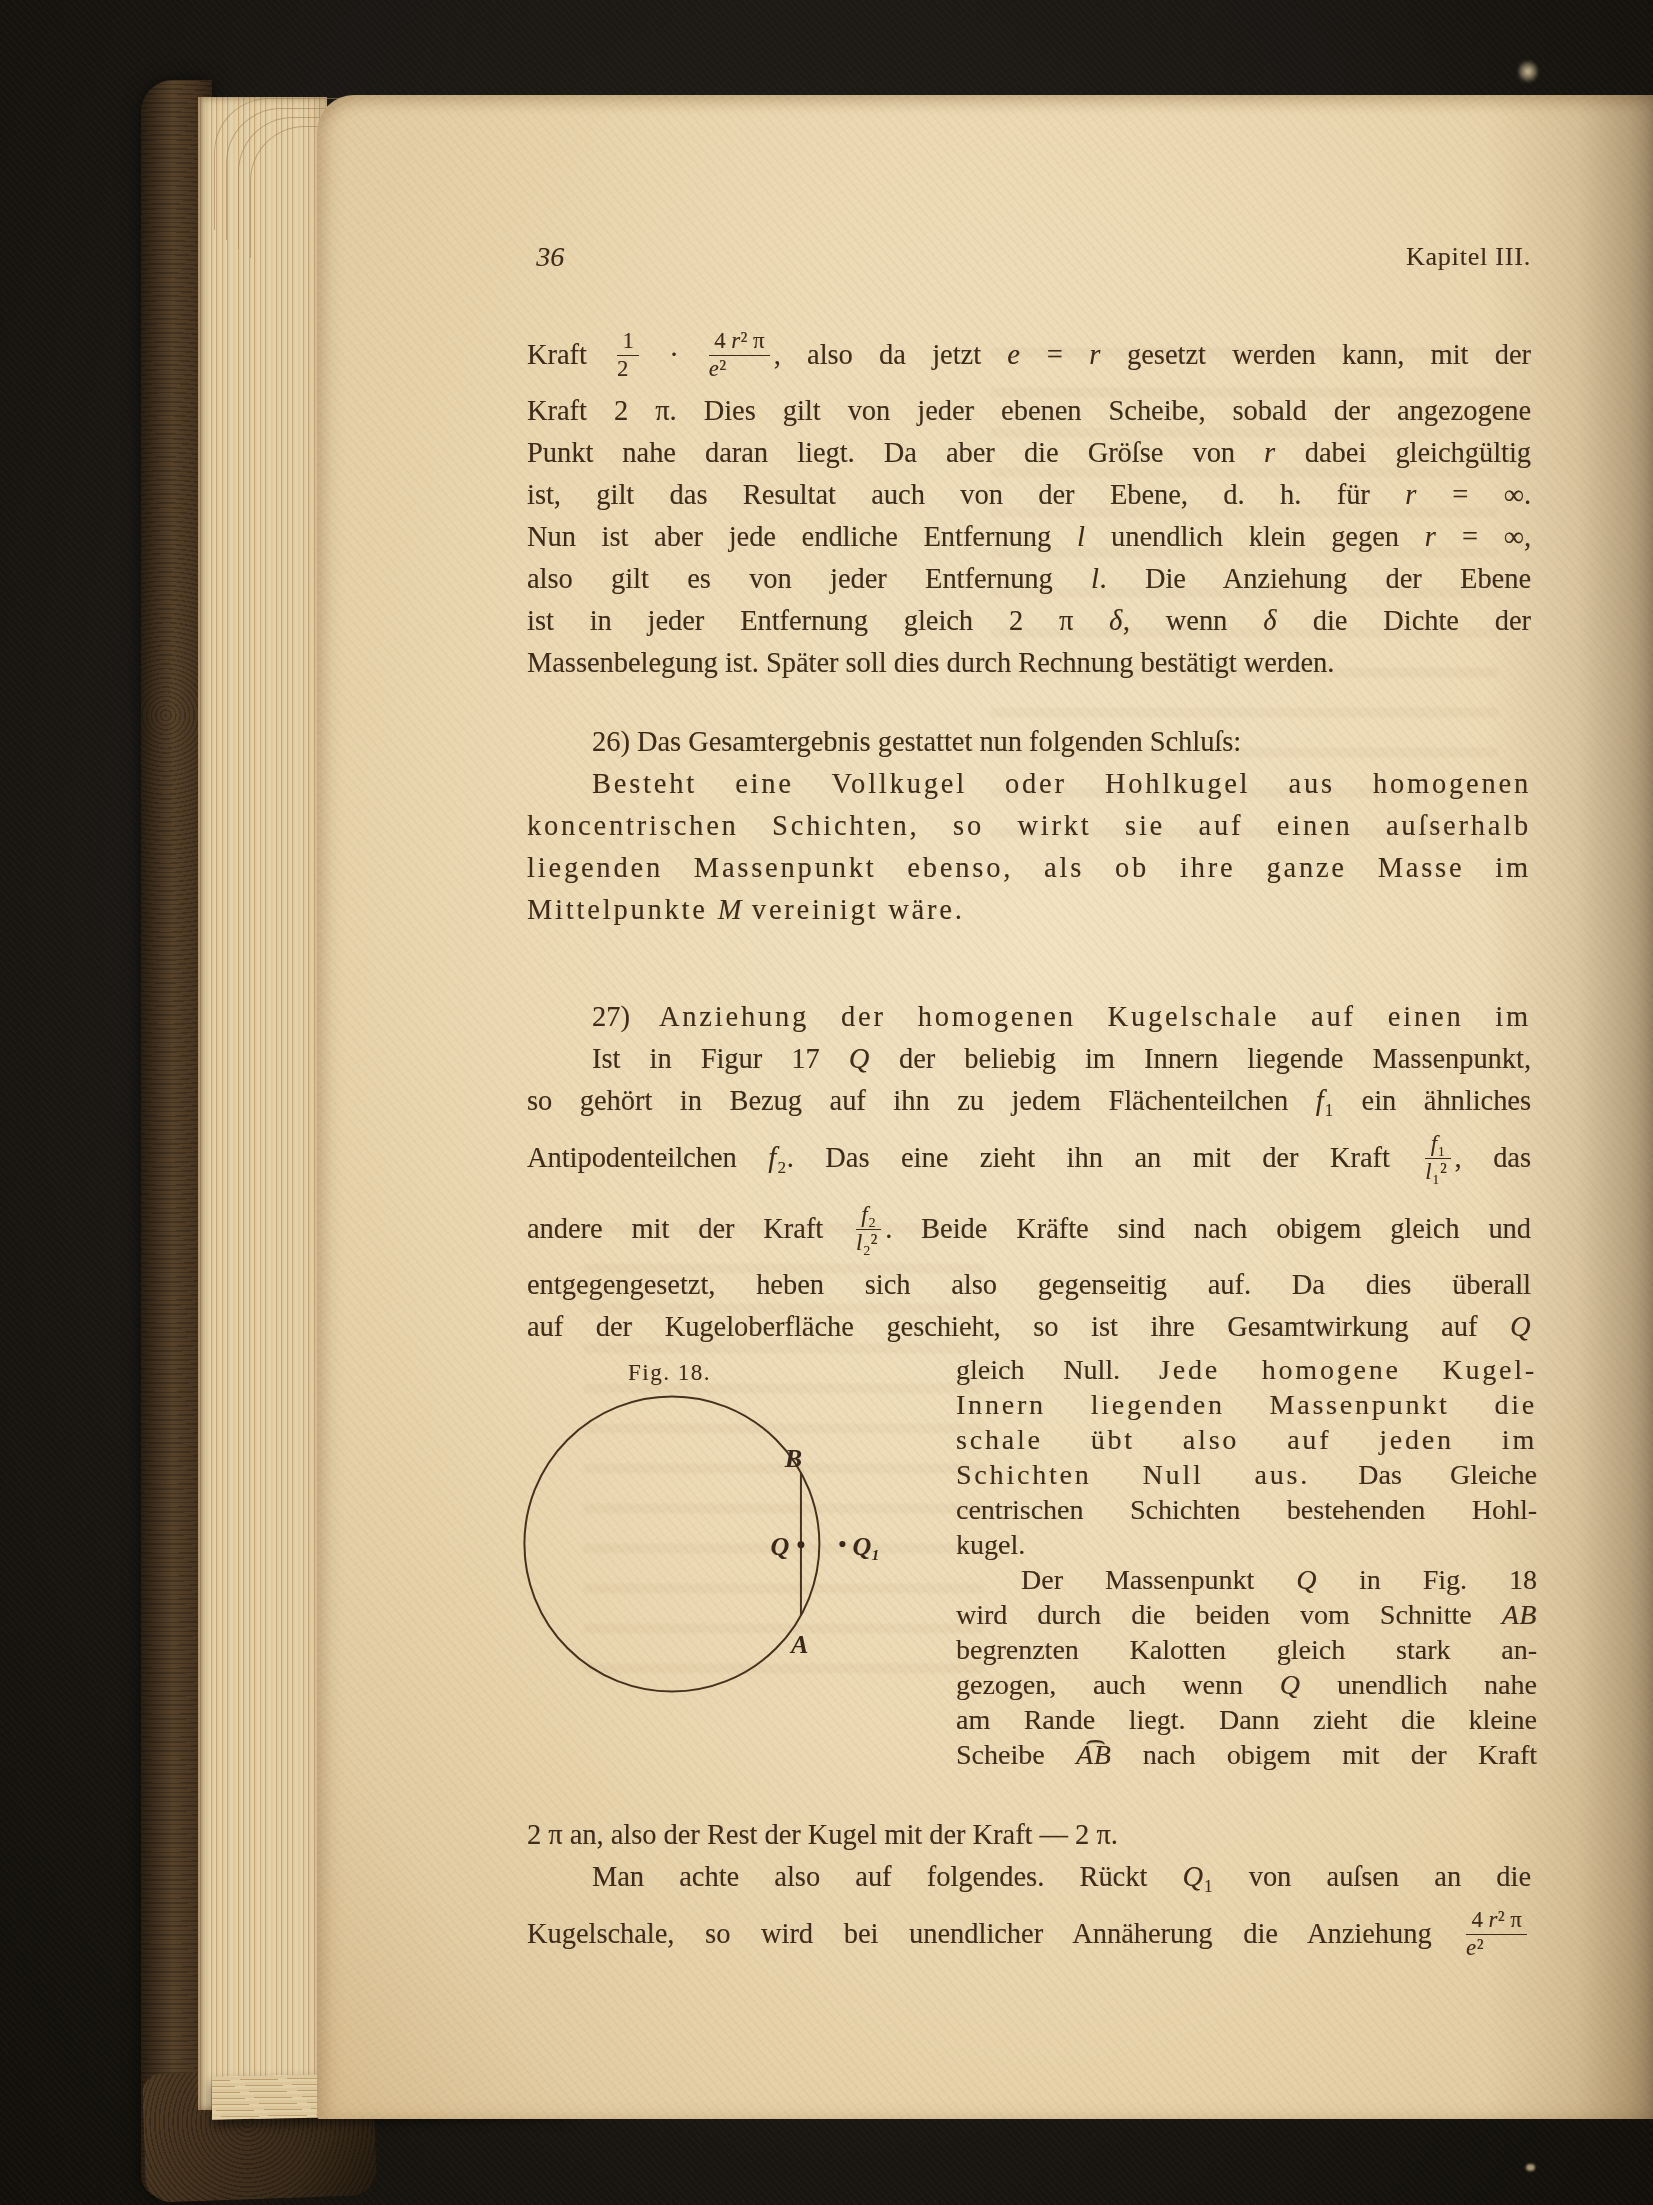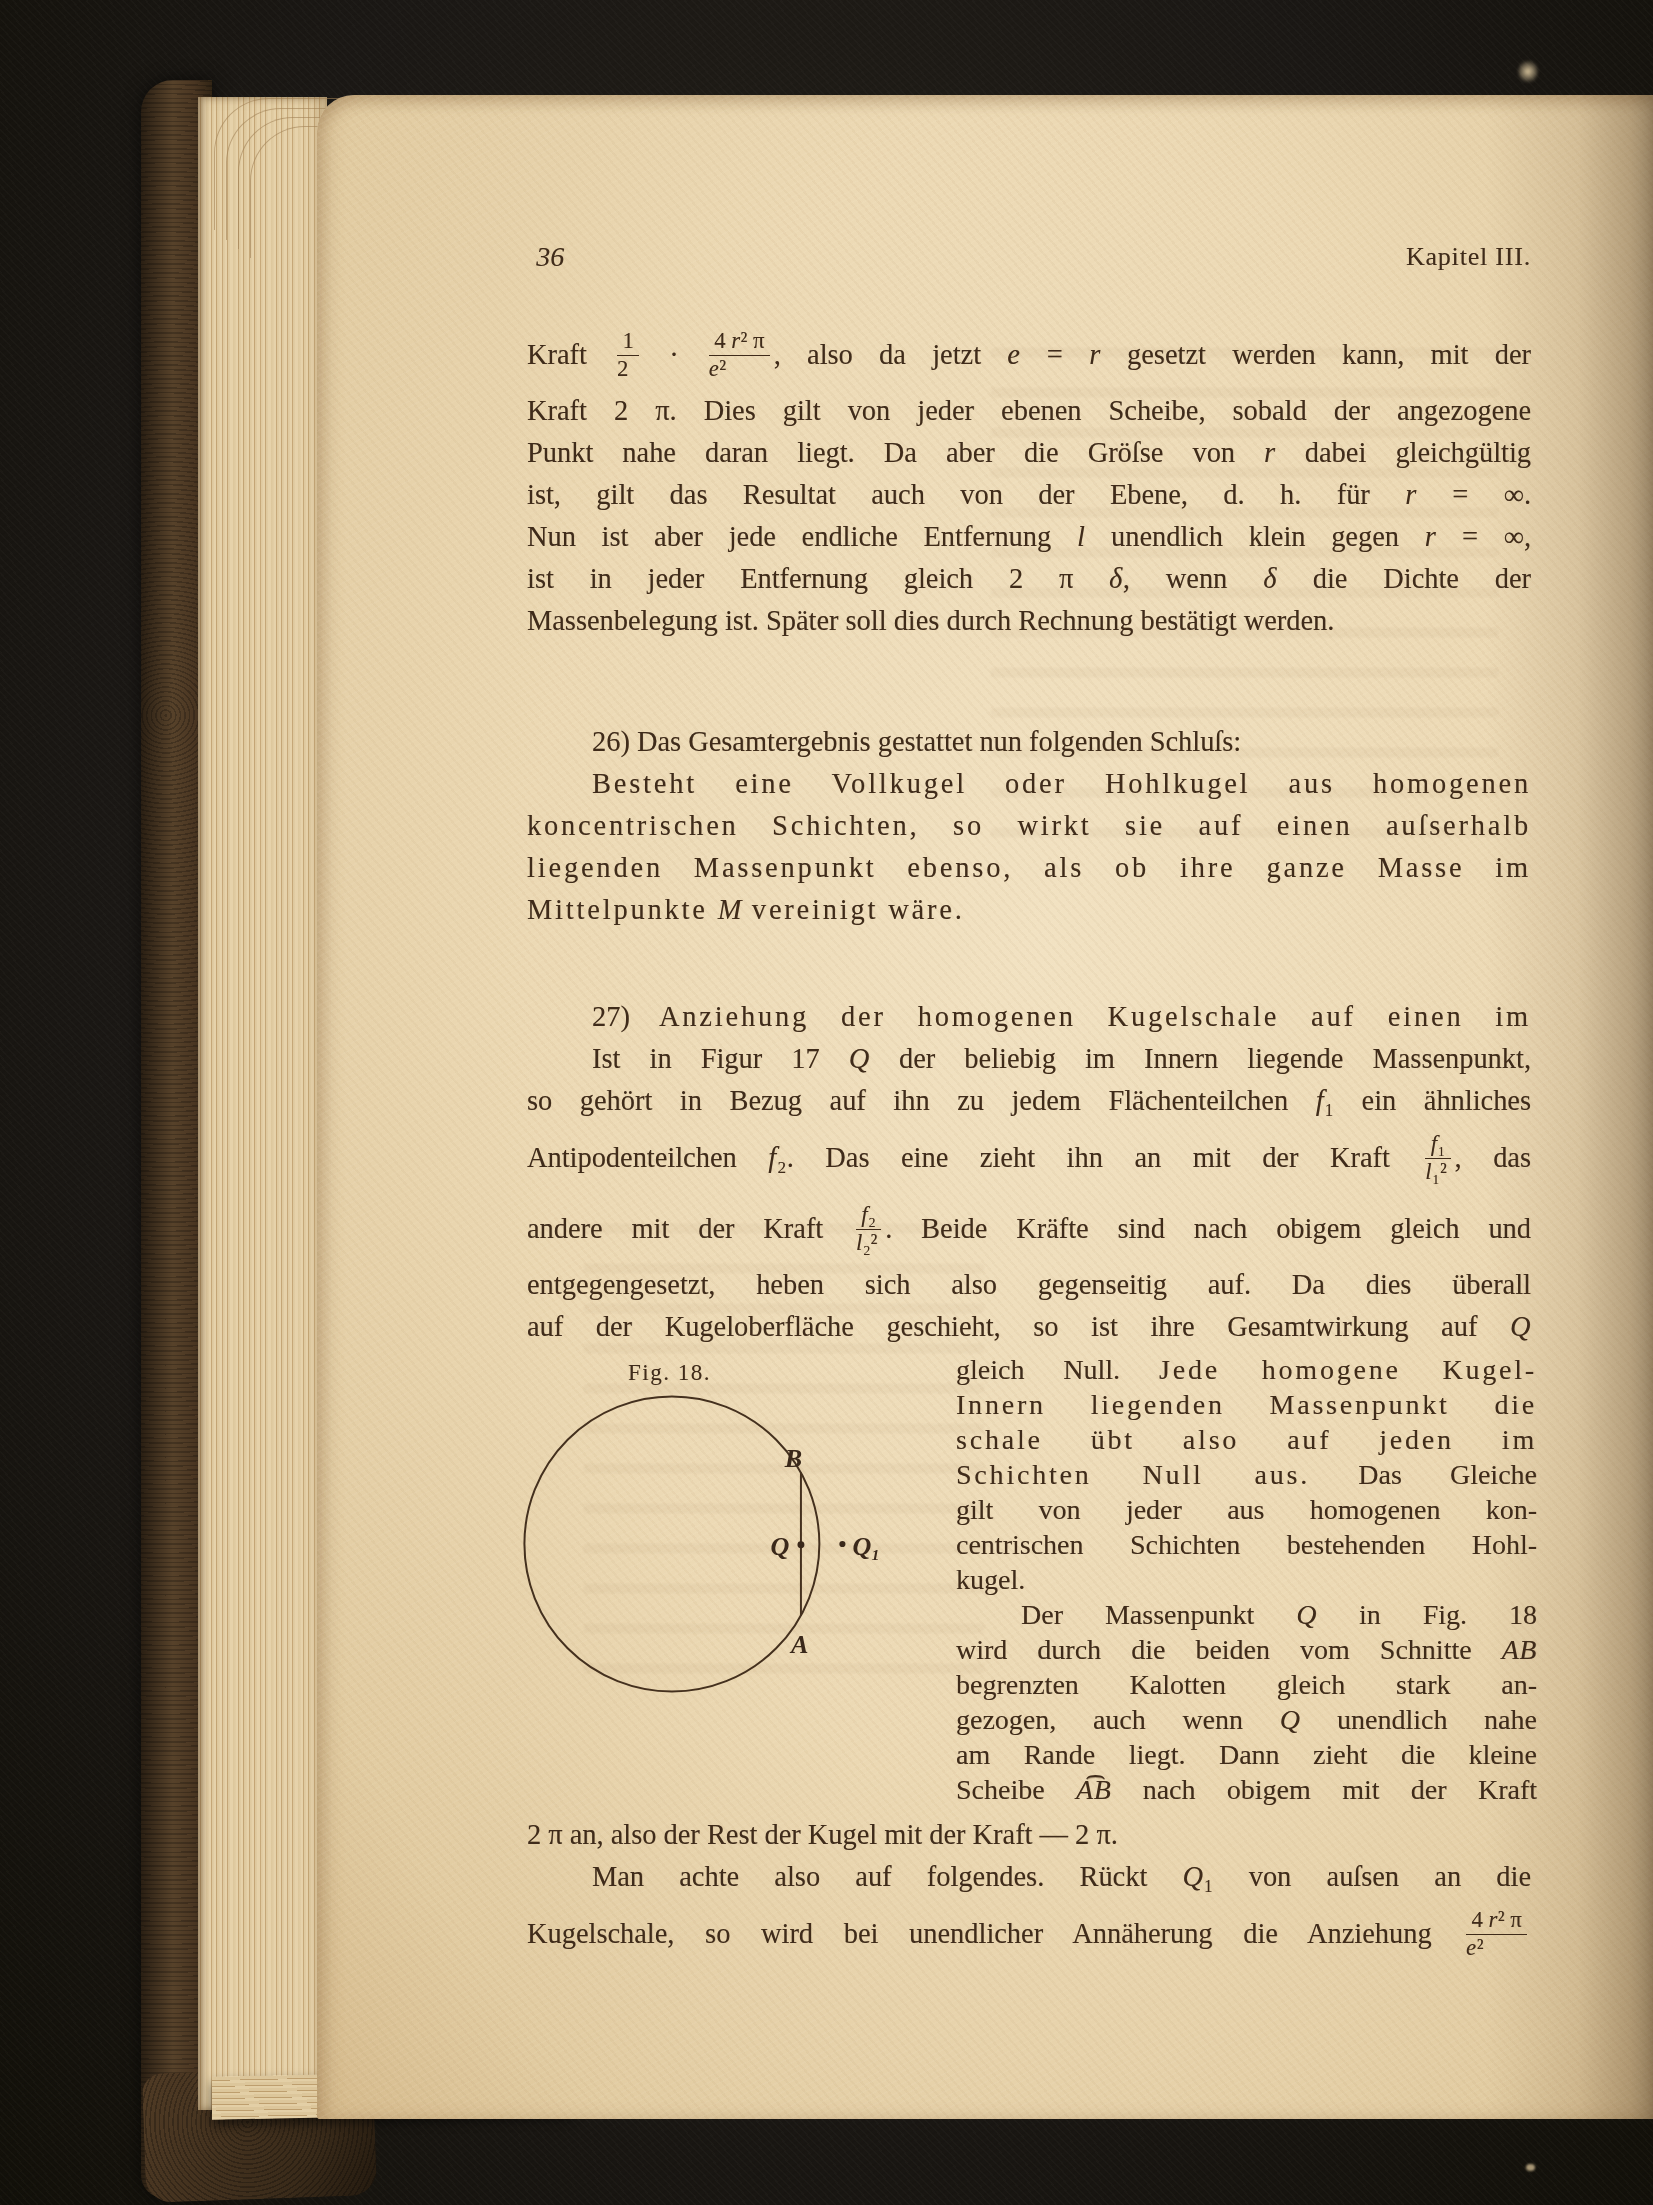--- a/index.html
+++ b/index.html
@@ -155,20 +155,21 @@
   <span class="pagenum">36</span>
   <span class="runtitle">Kapitel III.</span>
 </div>
 
 <div class="col main-col" style="top:319px;">
     <div class="tl j fl">Kraft <span class="frac"><span class="fn">1</span><span class="fd">2</span></span> · <span class="frac"><span class="fn">4 <i>r</i>² π</span><span class="fd"><i>e</i>²</span></span>, also da jetzt <i>e</i> = <i>r</i> gesetzt werden kann, mit der</div>
     <div class="tl j">Kraft 2 π.  Dies gilt von jeder ebenen Scheibe, sobald der angezogene</div>
     <div class="tl j">Punkt nahe daran liegt.  Da aber die Gröſse von <i>r</i> dabei gleichgültig</div>
     <div class="tl j">ist, gilt das Resultat auch von der Ebene, d. h. für <i>r</i> = ∞.</div>
     <div class="tl j">Nun ist aber jede endliche Entfernung <i>l</i> unendlich klein gegen <i>r</i> = ∞,</div>
+    <div class="tl j">also gilt es von jeder Entfernung <i>l</i>.  Die Anziehung der Ebene</div>
     <div class="tl j">ist in jeder Entfernung gleich 2 π <i>δ</i>, wenn <i>δ</i> die Dichte der</div>
     <div class="tl">Massenbelegung ist.  Später soll dies durch Rechnung bestätigt werden.</div>
   </div>
 <div class="col main-col" style="top:721px;">
     <div class="tl in">26) Das Gesamtergebnis gestattet nun folgenden Schluſs:</div>
     <div class="tl in j"><span class="sp">Besteht eine Vollkugel oder Hohlkugel aus homogenen</span></div>
     <div class="tl j"><span class="sp">koncentrischen Schichten, so wirkt sie auf einen auſserhalb</span></div>
     <div class="tl j"><span class="sp">liegenden Massenpunkt ebenso, als ob ihre ganze Masse im</span></div>
     <div class="tl"><span class="sp">Mittelpunkte <i>M</i> vereinigt wäre.</span></div>
   </div>
@@ -179,21 +180,20 @@
     <div class="tl j fl">Antipodenteilchen <i>f</i>₂.  Das eine zieht ihn an mit der Kraft <span class="frac"><span class="fn"><i>f</i>₁</span><span class="fd"><i>l</i>₁²</span></span>, das</div>
     <div class="tl j fl">andere mit der Kraft <span class="frac"><span class="fn"><i>f</i>₂</span><span class="fd"><i>l</i>₂²</span></span>.  Beide Kräfte sind nach obigem gleich und</div>
     <div class="tl j">entgegengesetzt, heben sich also gegenseitig auf. Da dies überall</div>
     <div class="tl j">auf der Kugeloberfläche geschieht, so ist ihre Gesamtwirkung auf <i>Q</i></div>
   </div>
 <div class="col r-col">
     <div class="tl j">gleich Null.  <span class="sp">Jede homogene Kugel-</span></div>
     <div class="tl j"><span class="sp">Innern liegenden Massenpunkt die</span></div>
     <div class="tl j"><span class="sp">schale übt also auf jeden im</span></div>
     <div class="tl j"><span class="sp">Schichten Null aus.</span>  Das Gleiche</div>
-    <div class="tl j">gilt von jeder aus homogenen kon-</div>
     <div class="tl j">centrischen Schichten bestehenden Hohl-</div>
     <div class="tl">kugel.</div>
     <div class="tl in j">Der Massenpunkt <i>Q</i> in Fig. 18</div>
     <div class="tl j">wird durch die beiden vom Schnitte <i>AB</i></div>
     <div class="tl j">begrenzten Kalotten gleich stark an-</div>
     <div class="tl j">gezogen, auch wenn <i>Q</i> unendlich nahe</div>
     <div class="tl j">am Rande liegt.  Dann zieht die kleine</div>
     <div class="tl j">Scheibe <i>A͡B</i> nach obigem mit der Kraft</div>
   </div>
 <div class="col main-col" style="top:1814px;">

